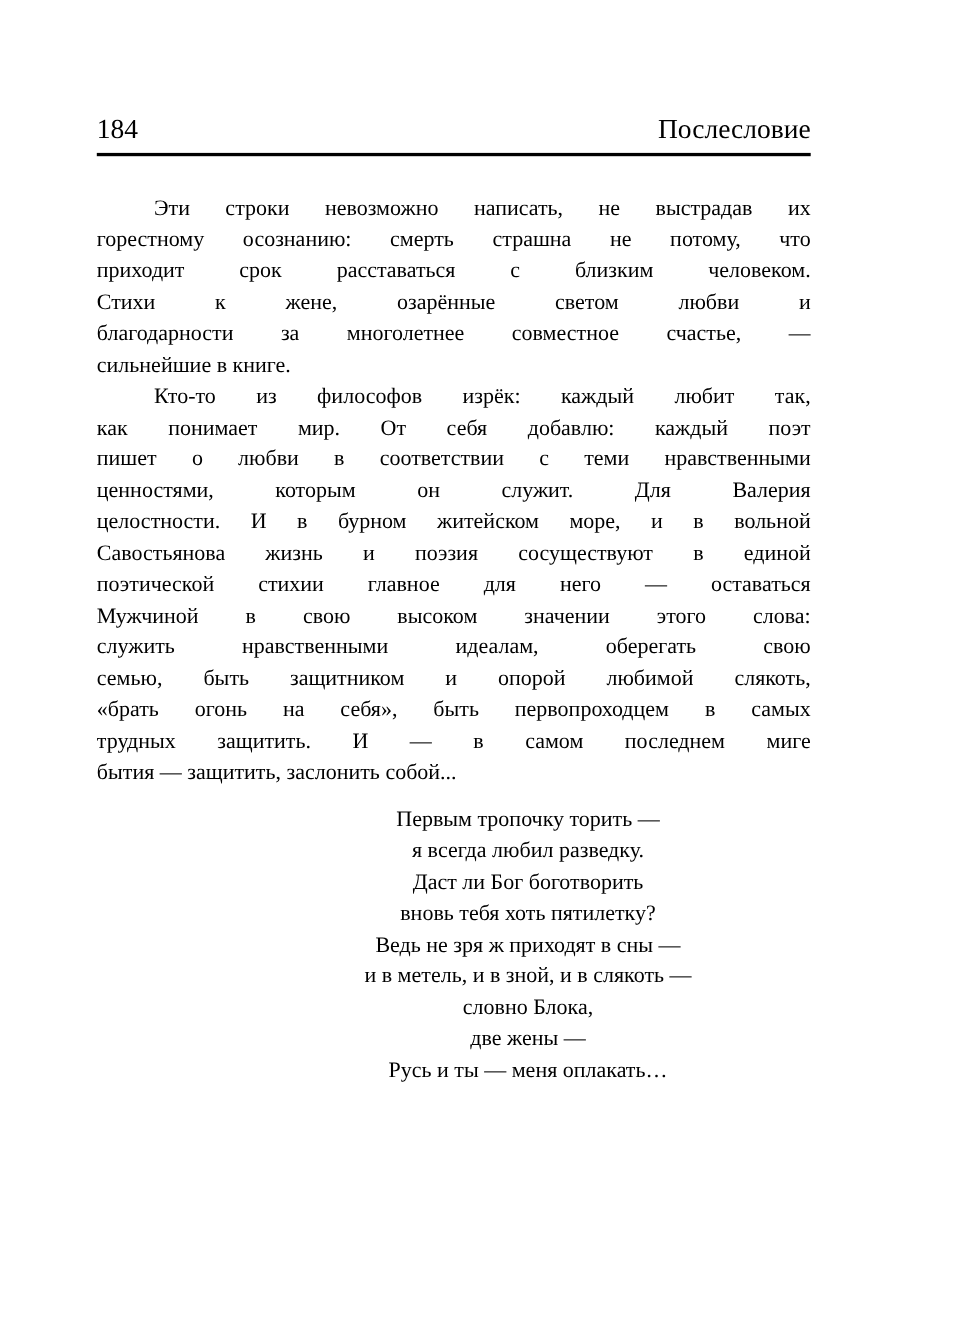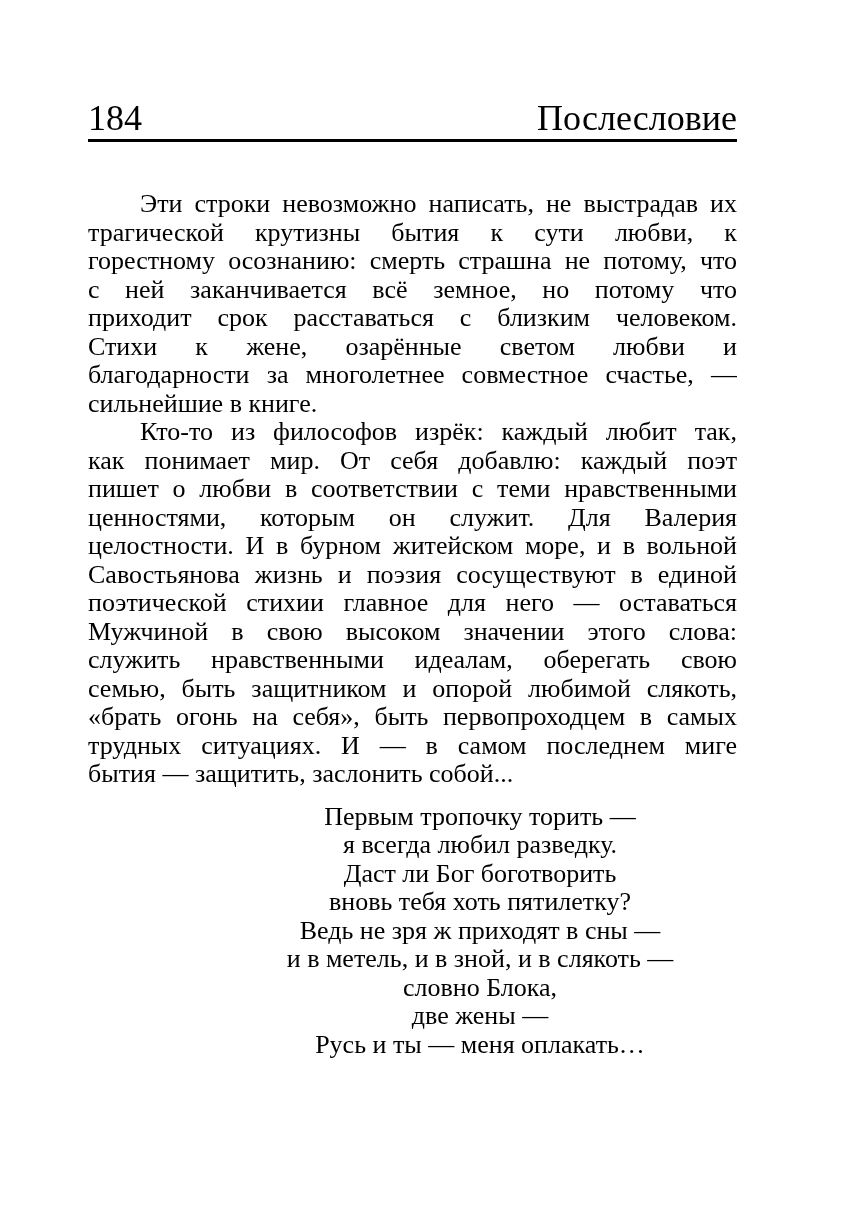--- a/index.html
+++ b/index.html
@@ -19,31 +19,31 @@
     width: 866px;
     height: 1213px;
     padding-left: 88px;
     padding-right: 129px;
   }
   .page-header {
     margin-top: 103px;
     display: flex;
     justify-content: space-between;
     align-items: baseline;
-    font-size: 36px;
+    font-size: 25px;
     line-height: 30px;
   }
   .header-rule {
     border: none;
     border-top: 3px solid #000000;
     margin: 6px 0 0 0;
   }
   .page-body {
-    margin-top: 48px;
-    font-size: 26px;
+    margin-top: 33px;
+    font-size: 20px;
     line-height: 28.5px;
   }
   .paragraph {
     margin: 0;
   }
   .line {
     text-align: justify;
     text-align-last: justify;
     height: 28.5px;
     overflow: hidden;
@@ -75,41 +75,39 @@
     <span>184</span>
     <span>Послесловие</span>
   </header>
 
   <hr class="header-rule">
 
   <main class="page-body">
     <div>
         <div class="paragraph">
           <div class="line first">Эти строки невозможно написать, не выстрадав их</div>
-          <div class="line">трагической крутизны бытия к сути любви, к</div>
           <div class="line">горестному осознанию: смерть страшна не потому, что</div>
-          <div class="line">с ней заканчивается всё земное, но потому что</div>
           <div class="line">приходит срок расставаться с близким человеком.</div>
           <div class="line">Стихи к жене, озарённые светом любви и</div>
           <div class="line">благодарности за многолетнее совместное счастье, —</div>
           <div class="line last">сильнейшие в книге.</div>
         </div>
         <div class="paragraph">
           <div class="line first">Кто-то из философов изрёк: каждый любит так,</div>
           <div class="line">как понимает мир. От себя добавлю: каждый поэт</div>
           <div class="line">пишет о любви в соответствии с теми нравственными</div>
           <div class="line">ценностями, которым он служит. Для Валерия</div>
           <div class="line">целостности. И в бурном житейском море, и в вольной</div>
           <div class="line">Савостьянова жизнь и поэзия сосуществуют в единой</div>
           <div class="line">поэтической стихии главное для него — оставаться</div>
           <div class="line">Мужчиной в свою высоком значении этого слова:</div>
           <div class="line">служить нравственными идеалам, оберегать свою</div>
           <div class="line">семью, быть защитником и опорой любимой слякоть,</div>
           <div class="line">«брать огонь на себя», быть первопроходцем в самых</div>
-          <div class="line">трудных ситуациях. И — в самом последнем миге</div>
+          <div class="line">трудных защитить. И — в самом последнем миге</div>
           <div class="line last">бытия — защитить, заслонить собой...</div>
         </div>
       </div>
     <div class="poem">
         <div class="poem-line">Первым тропочку торить —</div>
         <div class="poem-line">я всегда любил разведку.</div>
         <div class="poem-line">Даст ли Бог боготворить</div>
         <div class="poem-line">вновь тебя хоть пятилетку?</div>
         <div class="poem-line">Ведь не зря ж приходят в сны —</div>
         <div class="poem-line">и в метель, и в зной, и в слякоть —</div>

